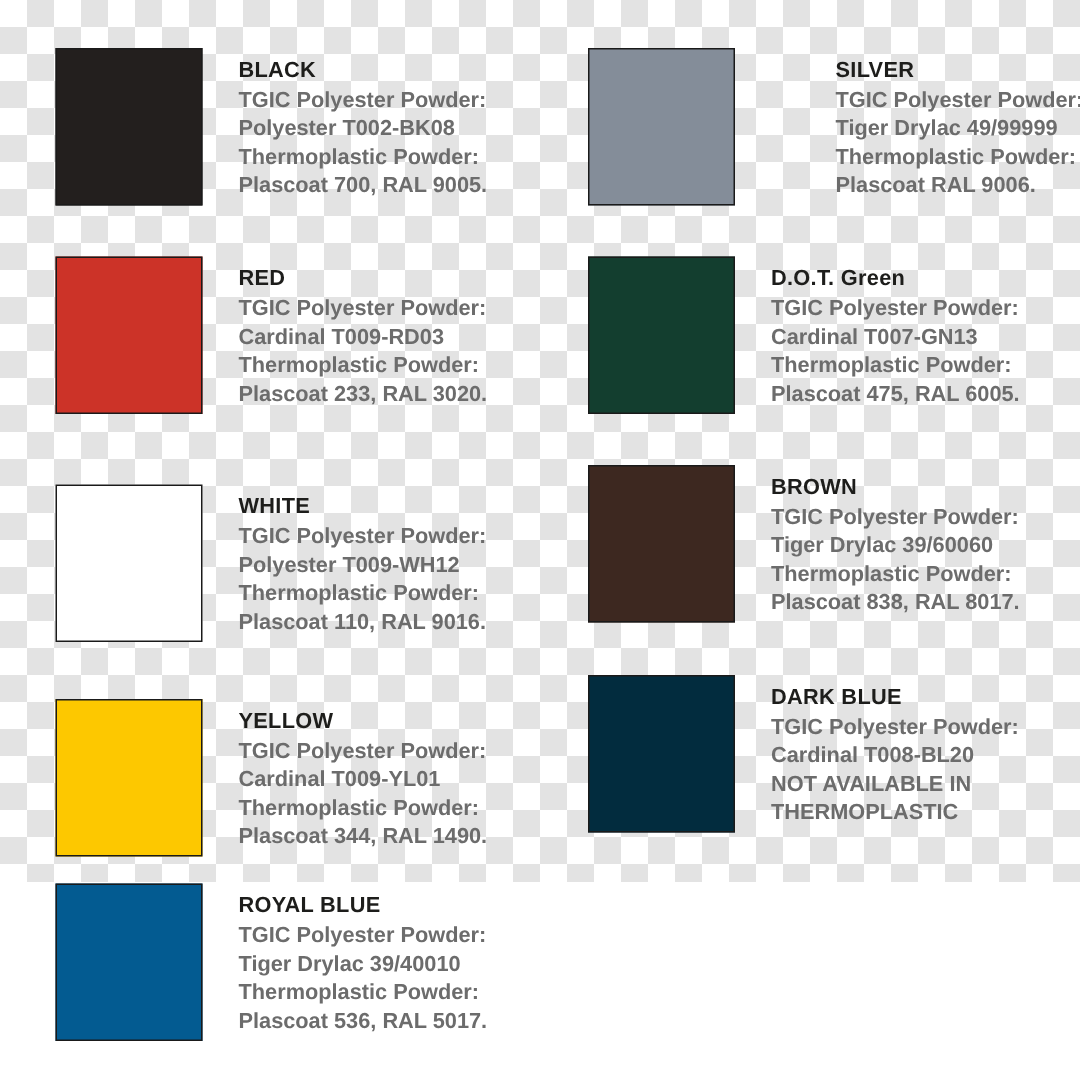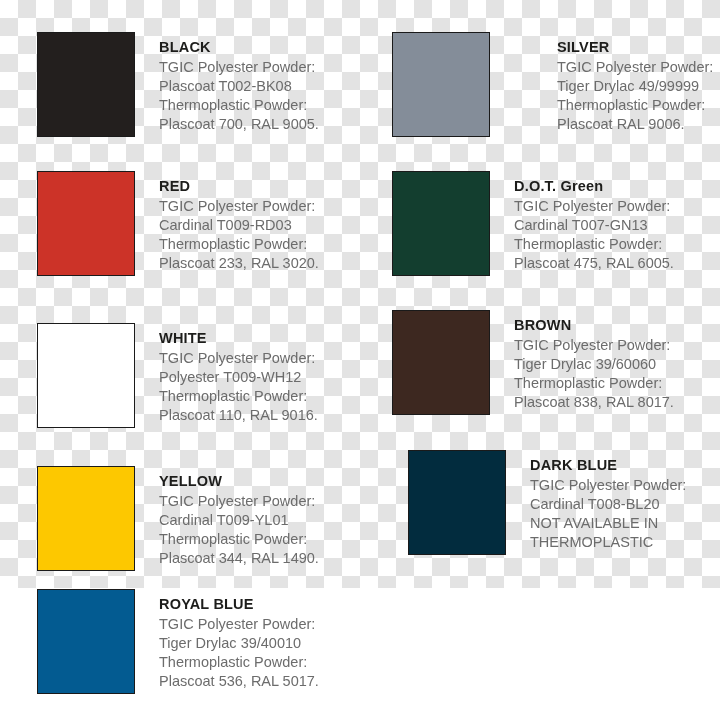--- a/index.html
+++ b/index.html
@@ -64,34 +64,34 @@
     margin: 0 0 3px 0;
     white-space: nowrap;
   }
 
   .swatch-line {
     font-size: 14.5px;
     color: #6c6c6c;
     line-height: 1.31;
     margin: 0;
     white-space: nowrap;
-    font-weight: 400;
+    font-weight: 700;
   }
 </style>
 </head>
 <body>
 
 <div id="chart-root">
   <div class="grid" id="swatch-grid">
       <div class="swatch-entry" style="left: 37px; top: 32px;">
         <div class="swatch-chip" style="background-color: rgb(35, 31, 30); border-color: rgb(26, 26, 26);"></div>
         <div class="swatch-text">
           <p class="swatch-name">BLACK</p>
           <p class="swatch-line">TGIC Polyester Powder:</p>
-          <p class="swatch-line">Plascoat T002-BK08</p>
+          <p class="swatch-line">Polyester T002-BK08</p>
           <p class="swatch-line">Thermoplastic Powder:</p>
           <p class="swatch-line">Plascoat 700, RAL 9005.</p>
         </div>
       </div>
       <div class="swatch-entry" style="left: 392px; top: 32px; gap: 43px;">
         <div class="swatch-chip" style="background-color: rgb(132, 141, 153); border-color: rgb(26, 26, 26);"></div>
         <div class="swatch-text">
           <p class="swatch-name">SILVER</p>
           <p class="swatch-line">TGIC Polyester Powder:</p>
           <p class="swatch-line">Tiger Drylac 49/99999</p>
@@ -142,21 +142,21 @@
       <div class="swatch-entry" style="left: 37px; top: 466px;">
         <div class="swatch-chip" style="background-color: rgb(253, 200, 0); border-color: rgb(26, 26, 26);"></div>
         <div class="swatch-text">
           <p class="swatch-name">YELLOW</p>
           <p class="swatch-line">TGIC Polyester Powder:</p>
           <p class="swatch-line">Cardinal T009-YL01</p>
           <p class="swatch-line">Thermoplastic Powder:</p>
           <p class="swatch-line">Plascoat 344, RAL 1490.</p>
         </div>
       </div>
-      <div class="swatch-entry" style="left: 392px; top: 450px; margin-left: 16px;">
+      <div class="swatch-entry" style="left: 392px; top: 450px;">
         <div class="swatch-chip" style="background-color: rgb(2, 44, 62); border-color: rgb(26, 26, 26);"></div>
         <div class="swatch-text">
           <p class="swatch-name">DARK BLUE</p>
           <p class="swatch-line">TGIC Polyester Powder:</p>
           <p class="swatch-line">Cardinal T008-BL20</p>
           <p class="swatch-line">NOT AVAILABLE IN</p>
           <p class="swatch-line">THERMOPLASTIC</p>
         </div>
       </div>
       <div class="swatch-entry" style="left: 37px; top: 589px;">

